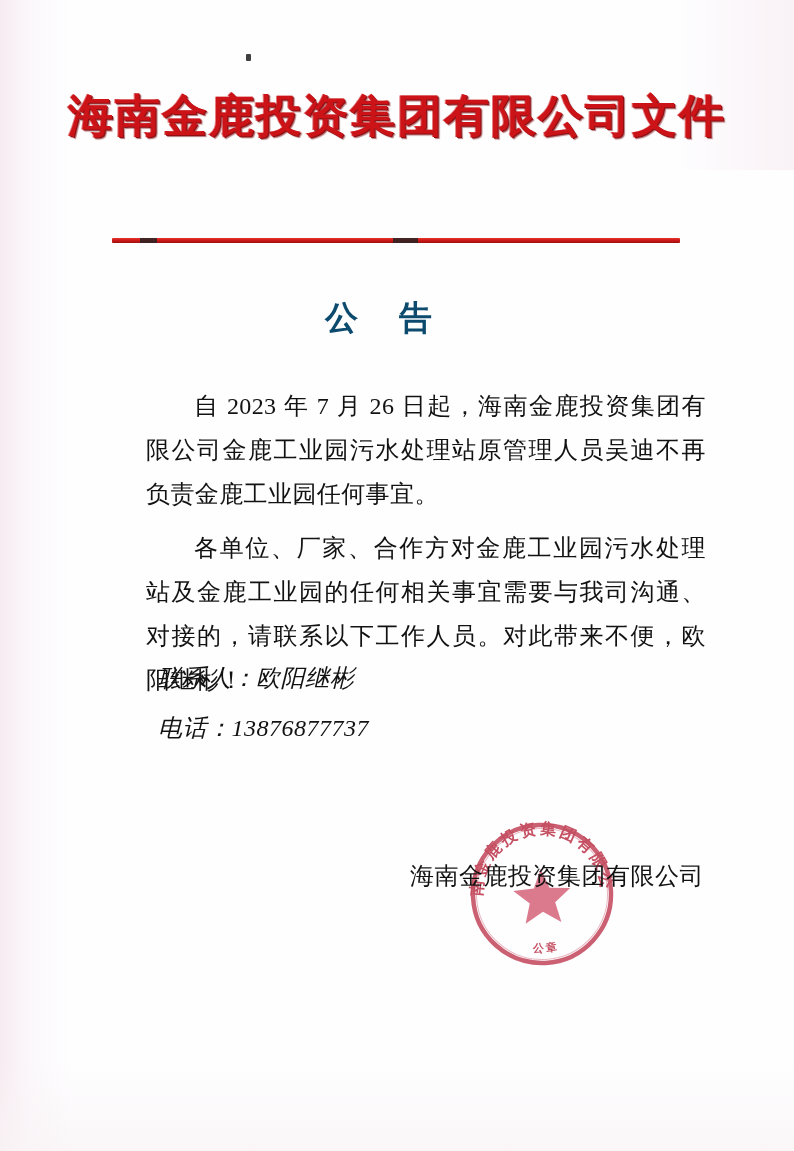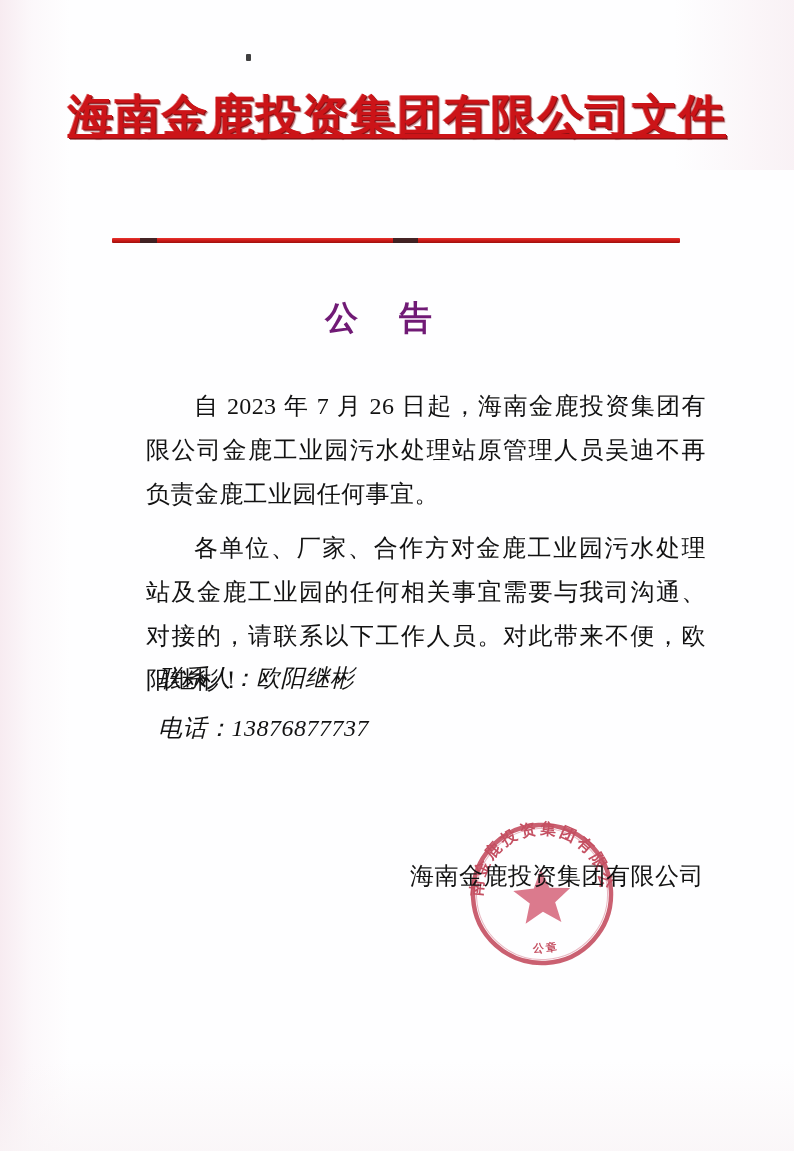--- a/index.html
+++ b/index.html
@@ -70,21 +70,20 @@
     font-family: "Liberation Serif", "DejaVu Serif", serif;
     font-weight: bold;
     font-size: 45px;
     letter-spacing: 2px;
     color: #cc1418;
     text-shadow:
       1px 1px 0 #8f0f13,
       2px 2px 1px rgba(120,12,16,0.55),
       -1px 0 0 rgba(210,40,44,0.6);
     white-space: nowrap;
-    text-decoration: underline;
   }
 
   
   .red-rule {
     position: absolute;
     left: 112px; top: 238px;
     width: 568px; height: 5px;
     background: linear-gradient(to bottom,
       #e8342f 0%, #cf1b18 45%, #9e0f0d 100%);
     border-radius: 1px;
@@ -102,21 +101,21 @@
   .doc-title {
     position: absolute;
     left: 0; top: 296px;
     width: 757px;
     text-align: center;
     font-family: "Liberation Sans", "DejaVu Sans", sans-serif;
     font-weight: bold;
     font-size: 33px;
     letter-spacing: 16px;
     text-indent: 16px;
-    color: #701a75;
+    color: #0c4a6e;
   }
 
   
   .body-block {
     position: absolute;
     left: 122px; top: 384px;
     width: 560px;
     margin-left: 24px;
   }
   .para {

